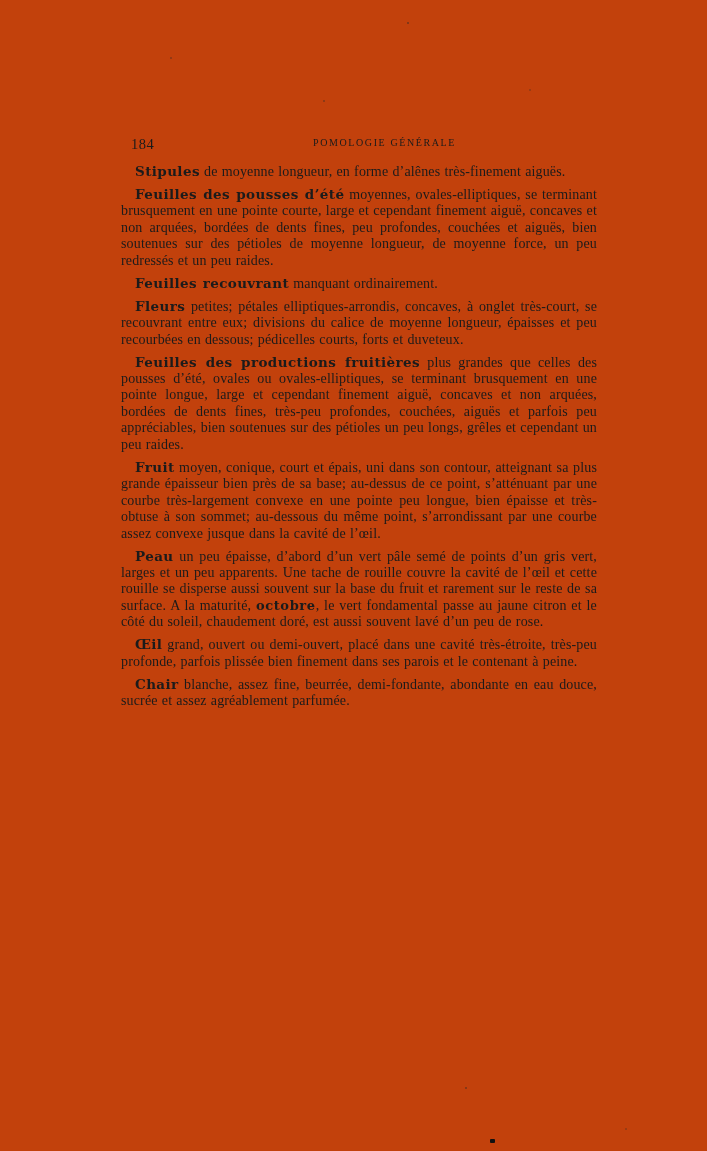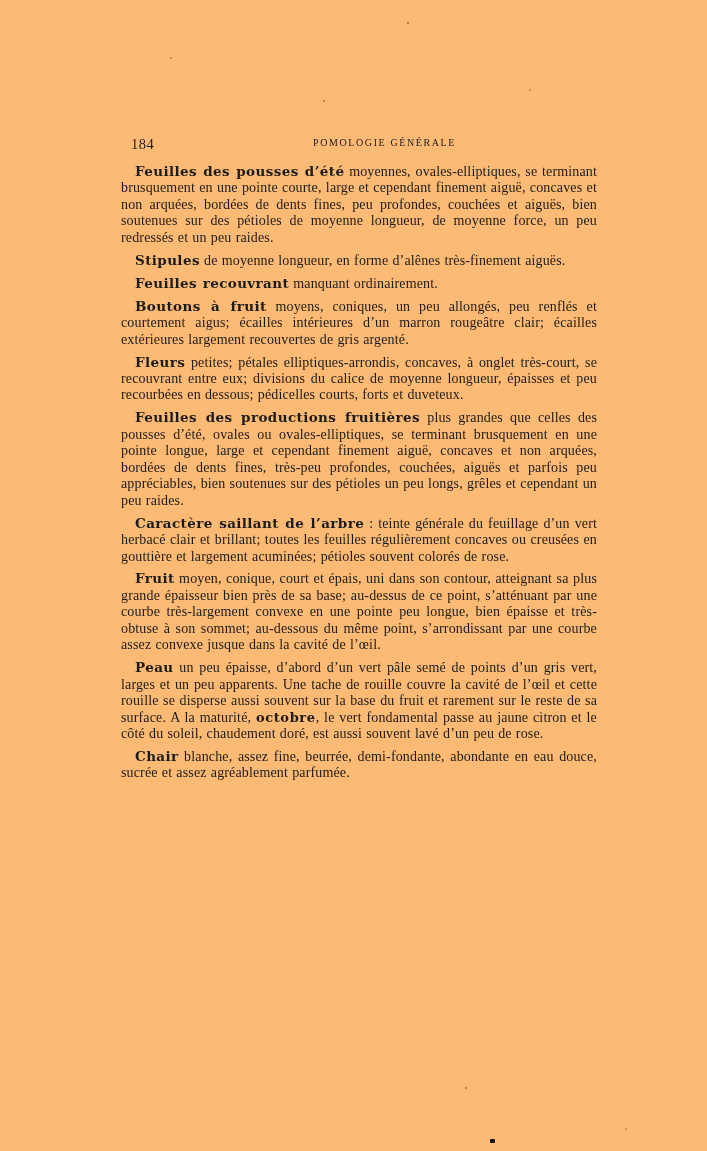--- a/index.html
+++ b/index.html
@@ -3,21 +3,21 @@
 <meta charset="utf-8">
 <style>
   html,body{margin:0;padding:0;}
   body{
     background:#e9e9e9;
     font-family:"Liberation Serif","DejaVu Serif",serif;
   }
   .page{
     position:relative;
     width:707px;height:1151px;
-    background:#fdba74;
+    background:#c2410c;
     overflow:hidden;
     color:#1b1b1b;
     -webkit-font-smoothing:antialiased;
   }
   .running-head{
     position:absolute;
     top:134px;left:0;width:707px;height:22px;
   }
   .page-number{
     position:absolute;
@@ -74,29 +74,28 @@
 
 <div class="page">
 
   <div class="running-head">
     <span class="page-number">184</span>
     <span class="head-title">POMOLOGIE GÉNÉRALE</span>
   </div>
 
   <div class="article-body">
 
-  <p class="para"><b class="lead">Feuilles des pousses d’été</b> moyennes, ovales-elliptiques, se terminant brusquement en une pointe courte, large et cependant finement aiguë, concaves et non arquées, bordées de dents fines, peu profondes, couchées et aiguës, bien soutenues sur des pétioles de moyenne longueur, de moyenne force, un peu redressés et un peu raides.</p>
-      <p class="para"><b class="lead">Stipules</b> de moyenne longueur, en forme d’alênes très-finement aiguës.</p>
+  <p class="para"><b class="lead">Stipules</b> de moyenne longueur, en forme d’alênes très-finement aiguës.</p>
+      <p class="para"><b class="lead">Feuilles des pousses d’été</b> moyennes, ovales-elliptiques, se terminant brusquement en une pointe courte, large et cependant finement aiguë, concaves et non arquées, bordées de dents fines, peu profondes, couchées et aiguës, bien soutenues sur des pétioles de moyenne longueur, de moyenne force, un peu redressés et un peu raides.</p>
       <p class="para"><b class="lead">Feuilles recouvrant</b> manquant ordinairement.</p>
-      <p class="para"><b class="lead">Boutons à fruit</b> moyens, coniques, un peu allongés, peu renflés et courtement aigus; écailles intérieures d’un marron rougeâtre clair; écailles extérieures largement recouvertes de gris argenté.</p>
       <p class="para"><b class="lead">Fleurs</b> petites; pétales elliptiques-arrondis, concaves, à onglet très-court, se recouvrant entre eux; divisions du calice de moyenne longueur, épaisses et peu recourbées en dessous; pédicelles courts, forts et duveteux.</p>
       <p class="para"><b class="lead">Feuilles des productions fruitières</b> plus grandes que celles des pousses d’été, ovales ou ovales-elliptiques, se terminant brusquement en une pointe longue, large et cependant finement aiguë, concaves et non arquées, bordées de dents fines, très-peu profondes, couchées, aiguës et parfois peu appréciables, bien soutenues sur des pétioles un peu longs, grêles et cependant un peu raides.</p>
-      <p class="para"><b class="lead">Caractère saillant de l’arbre</b> : teinte générale du feuillage d’un vert herbacé clair et brillant; toutes les feuilles régulièrement concaves ou creusées en gouttière et largement acuminées; pétioles souvent colorés de rose.</p>
       <p class="para"><b class="lead">Fruit</b> moyen, conique, court et épais, uni dans son contour, atteignant sa plus grande épaisseur bien près de sa base; au-dessus de ce point, s’atténuant par une courbe très-largement convexe en une pointe peu longue, bien épaisse et très-obtuse à son sommet; au-dessous du même point, s’arrondissant par une courbe assez convexe jusque dans la cavité de l’œil.</p>
       <p class="para"><b class="lead">Peau</b> un peu épaisse, d’abord d’un vert pâle semé de points d’un gris vert, larges et un peu apparents. Une tache de rouille couvre la cavité de l’œil et cette rouille se disperse aussi souvent sur la base du fruit et rarement sur le reste de sa surface. A la maturité, <b class="midbold">octobre</b>, le vert fondamental passe au jaune citron et le côté du soleil, chaudement doré, est aussi souvent lavé d’un peu de rose.</p>
+      <p class="para"><b class="lead">Œil</b> grand, ouvert ou demi-ouvert, placé dans une cavité très-étroite, très-peu profonde, parfois plissée bien finement dans ses parois et le contenant à peine.</p>
       <p class="para"><b class="lead">Chair</b> blanche, assez fine, beurrée, demi-fondante, abondante en eau douce, sucrée et assez agréablement parfumée.</p>
     </div>
 
   <div class="speck s1"></div>
   <div class="speck s2"></div>
   <div class="speck s3"></div>
   <div class="speck s4"></div>
   <div class="speck s5"></div>
   <div class="speck s6"></div>
   <div class="speck s7"></div>

